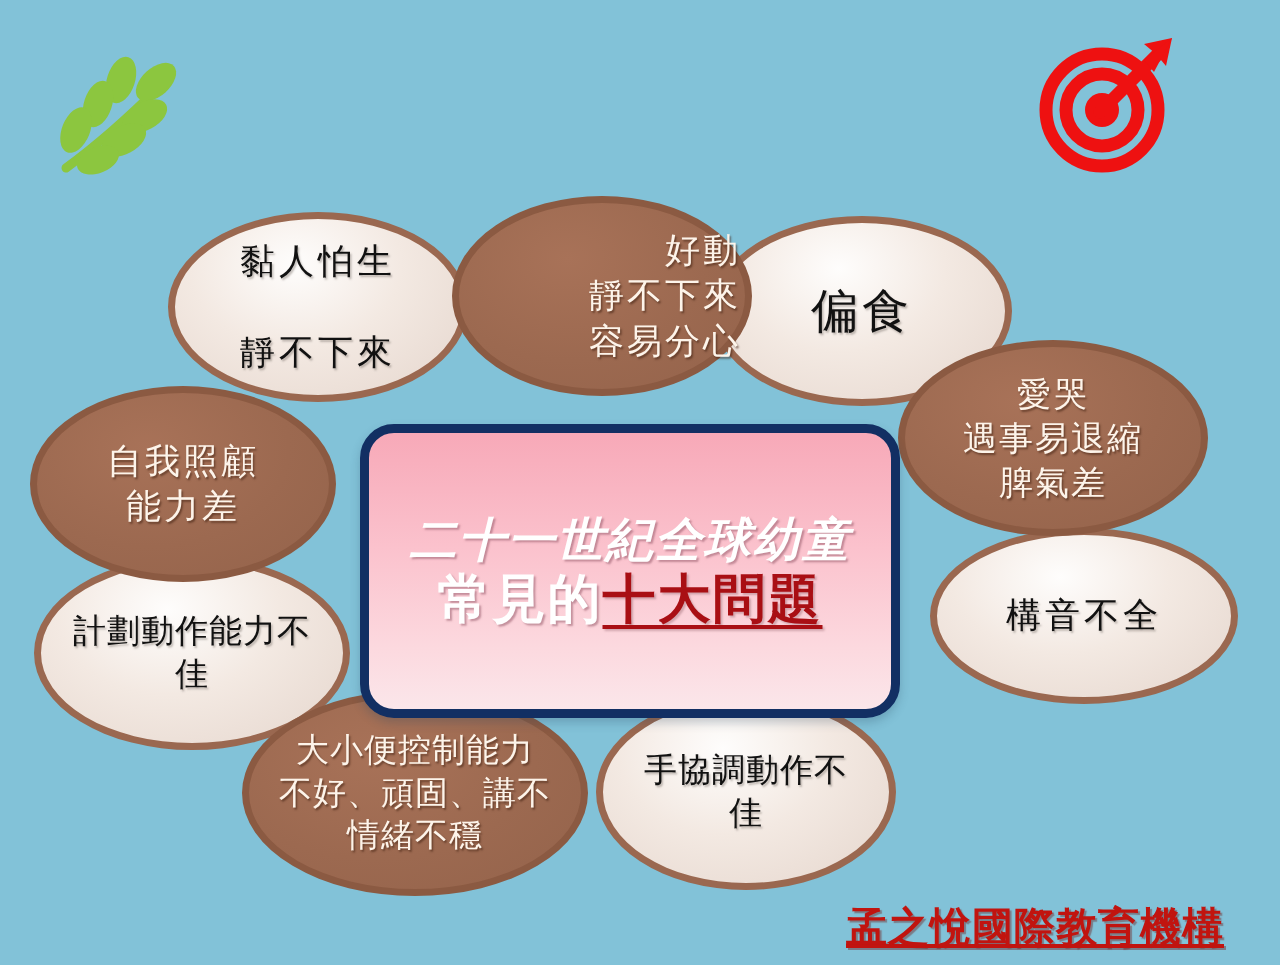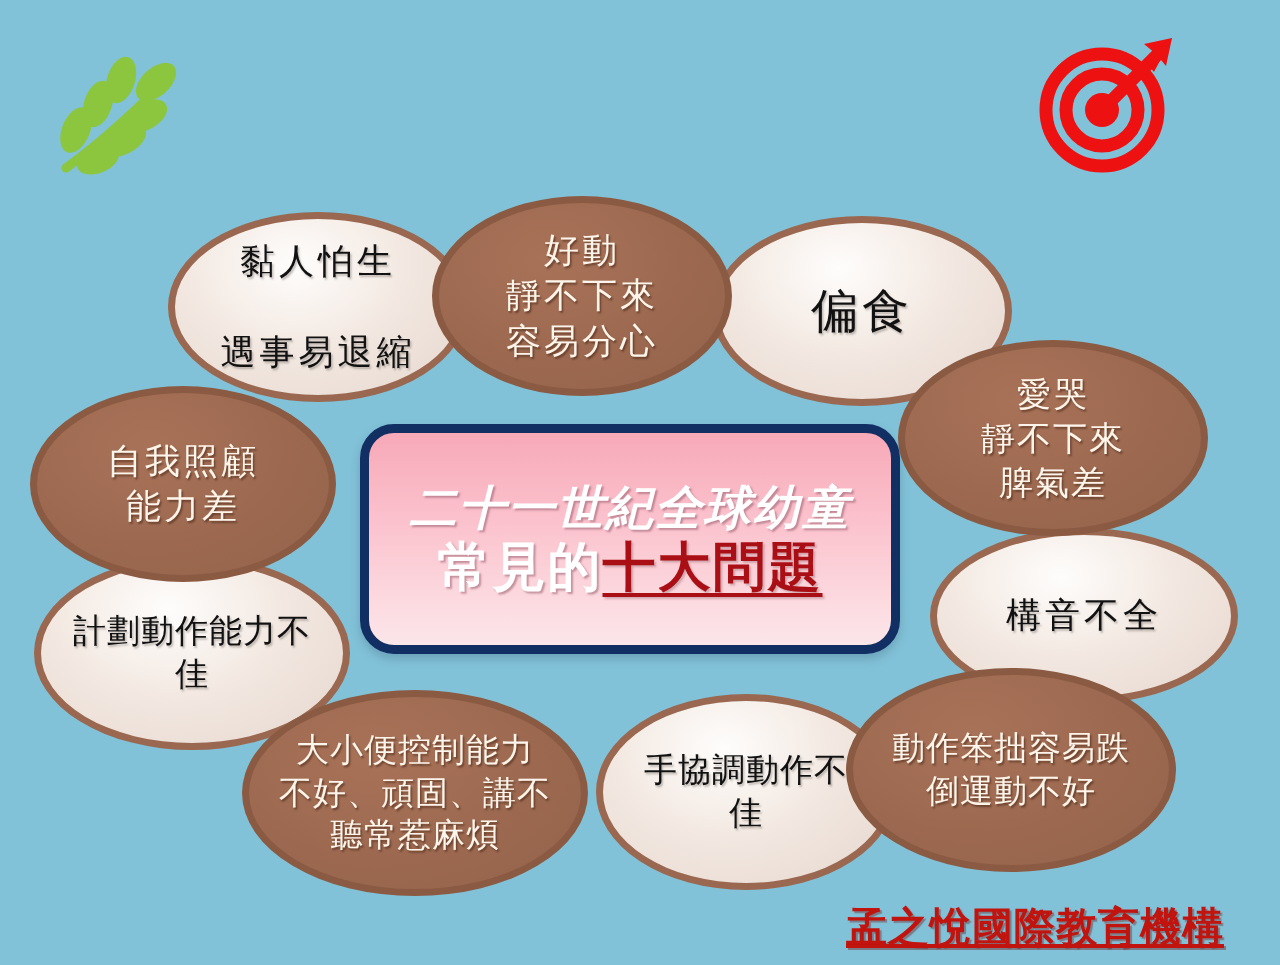--- a/index.html
+++ b/index.html
@@ -104,40 +104,40 @@
     color: #111111;
     text-shadow: 1.5px 1.5px 2px rgba(120, 110, 105, 0.45);
   }
   .bubble .bubble-label {
     font-family: "DejaVu Serif", "Liberation Serif", serif;
     font-weight: 400;
   }
 
   
   #bubble-clingy      { left: 168px; top: 212px; width: 300px; height: 190px; font-size: 35px; letter-spacing: 4px; z-index: 6; }
-  #bubble-hyper       { left: 432px; top: 196px; width: 300px; height: 200px; font-size: 35px; letter-spacing: 3px; z-index: 7; }
+  #bubble-hyper       { left: 452px; top: 196px; width: 300px; height: 200px; font-size: 35px; letter-spacing: 3px; z-index: 7; text-align: right; }
   #bubble-picky       { left: 712px; top: 216px; width: 300px; height: 190px; font-size: 47px; letter-spacing: 4px; z-index: 5; }
   #bubble-crying      { left: 898px; top: 340px; width: 310px; height: 196px; font-size: 34px; letter-spacing: 2px; z-index: 6; }
   #bubble-selfcare    { left: 30px;  top: 386px; width: 306px; height: 196px; font-size: 35px; letter-spacing: 3px; z-index: 6; }
   #bubble-speech      { left: 930px; top: 528px; width: 308px; height: 176px; font-size: 35px; letter-spacing: 4px; z-index: 5; }
   #bubble-planning    { left: 34px;  top: 556px; width: 316px; height: 194px; font-size: 33px; letter-spacing: 1px; z-index: 5; }
   #bubble-toilet      { left: 242px; top: 690px; width: 346px; height: 206px; font-size: 33px; letter-spacing: 1px; z-index: 7; }
   #bubble-handcoord   { left: 596px; top: 694px; width: 300px; height: 196px; font-size: 33px; letter-spacing: 1px; z-index: 6; }
   #bubble-clumsy      { left: 846px; top: 668px; width: 330px; height: 204px; font-size: 33px; letter-spacing: 1px; z-index: 8; }
 
   
   #bubble-handcoord .bubble-label { width: 118%; }
 
   
   #center-panel {
     position: absolute;
     left: 360px;
     top: 424px;
     width: 540px;
-    height: 230px;
+    height: 294px;
     border: 9px solid #122f63;
     border-radius: 34px;
     background: linear-gradient(180deg, #f7a9b8 0%, #fbc2cd 42%, #fcd9df 78%, #fbe6ea 100%);
     box-shadow: 0 5px 10px rgba(40, 70, 95, 0.25);
     display: flex;
     flex-direction: column;
     align-items: center;
     justify-content: center;
     box-sizing: border-box;
     z-index: 10;
@@ -221,68 +221,64 @@
       <circle cx="70" cy="76" r="17" fill="#ee1111"></circle>
       <path d="M68,78 L128,18" stroke="#ee1111" stroke-width="13" stroke-linecap="round"></path>
       <path d="M112,10 L140,4 L134,32 L124,20 Z" fill="#ee1111"></path>
       <path d="M140,4 L122,38 L112,26 Z" fill="#ee1111"></path>
     </svg>
   </div>
 
   <div class="bubble light" id="bubble-clingy">
     <span class="bubble-label">黏人怕生
 
-遇事易退縮</span>
+靜不下來</span>
   </div>
 
   <div class="bubble dark" id="bubble-hyper">
     <span class="bubble-label">好動
 靜不下來
 容易分心</span>
   </div>
 
   <div class="bubble light" id="bubble-picky">
     <span class="bubble-label">偏食</span>
   </div>
 
   <div class="bubble dark" id="bubble-crying">
     <span class="bubble-label">愛哭
-靜不下來
+遇事易退縮
 脾氣差</span>
   </div>
 
   <div class="bubble light" id="bubble-speech">
     <span class="bubble-label">構音不全</span>
   </div>
 
   <div class="bubble dark" id="bubble-selfcare">
     <span class="bubble-label">自我照顧
 能力差</span>
   </div>
 
   <div class="bubble light" id="bubble-planning">
     <span class="bubble-label">計劃動作能力不
 佳</span>
   </div>
 
   <div class="bubble dark" id="bubble-toilet">
     <span class="bubble-label">大小便控制能力
 不好、頑固、講不
-聽常惹麻煩</span>
+情緒不穩</span>
   </div>
 
   <div class="bubble light" id="bubble-handcoord">
     <span class="bubble-label">手協調動作不
 佳</span>
   </div>
 
-  <div class="bubble dark" id="bubble-clumsy">
-    <span class="bubble-label">動作笨拙容易跌
-倒運動不好</span>
-  </div>
 
   <div id="center-panel">
     <div id="center-line-1">二十一世紀全球幼童</div>
     <div id="center-line-2">
       <span id="center-line-2-plain">常見的</span>
       <span id="center-line-2-emph">十大問題</span>
     </div>
   </div>
 
   <div id="footer-brand">孟之悅國際教育機構</div>

